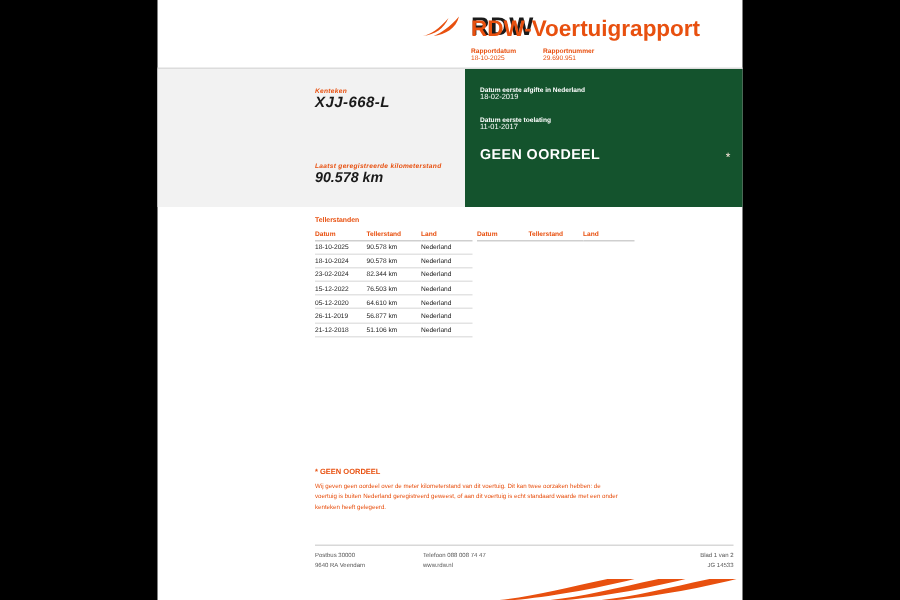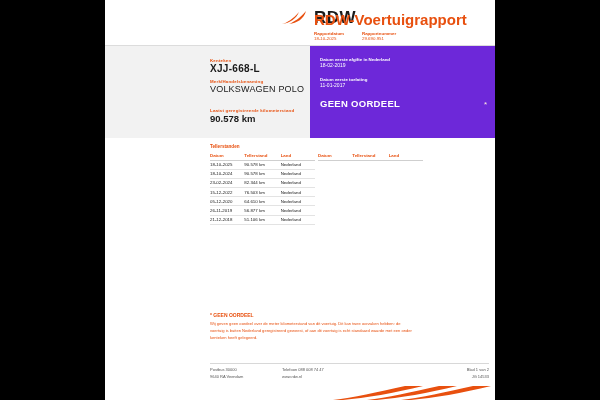--- a/index.html
+++ b/index.html
@@ -79,26 +79,27 @@
     position: absolute;
     left: 0; top: 46px;
     width: 390px;
     height: 92px;
   }
   .hero-left {
     position: absolute;
     left: 0; top: 0;
     width: 205px; height: 92px;
     background: #f2f2f2;
+    font-style: italic;
   }
   .hero-right {
     position: absolute;
     left: 205px; top: 0;
     width: 185px; height: 92px;
-    background: #6d28d9;
+    background: #14532d;
     color: #fff;
   }
   .lbl-sm {
     font-size: 4.4px;
     font-weight: bold;
     color: #e8500f;
     letter-spacing: .2px;
   }
   .hero-left .block { position: absolute; left: 105px; }
   .val-kenteken {
@@ -253,24 +254,20 @@
     </div>
   </div>
   <div class="hr-top"></div>
 
   <div class="hero">
     <div class="hero-left">
       <div class="block" style="top:12px;">
         <div class="lbl-sm">Kenteken</div>
         <div class="val-kenteken">XJJ-668-L</div>
       </div>
-      <div class="block" style="top:33px;">
-        <div class="lbl-sm">Merk/Handelsbenaming</div>
-        <div class="val-merk">VOLKSWAGEN POLO</div>
-      </div>
       <div class="block" style="top:62px;">
         <div class="lbl-sm">Laatst geregistreerde kilometerstand</div>
         <div class="val-km">90.578 km</div>
       </div>
     </div>
     <div class="hero-right">
       <div class="block" style="top:11px;">
         <div class="lbl-w">Datum eerste afgifte in Nederland</div>
         <div class="val-w">18-02-2019</div>
       </div>

